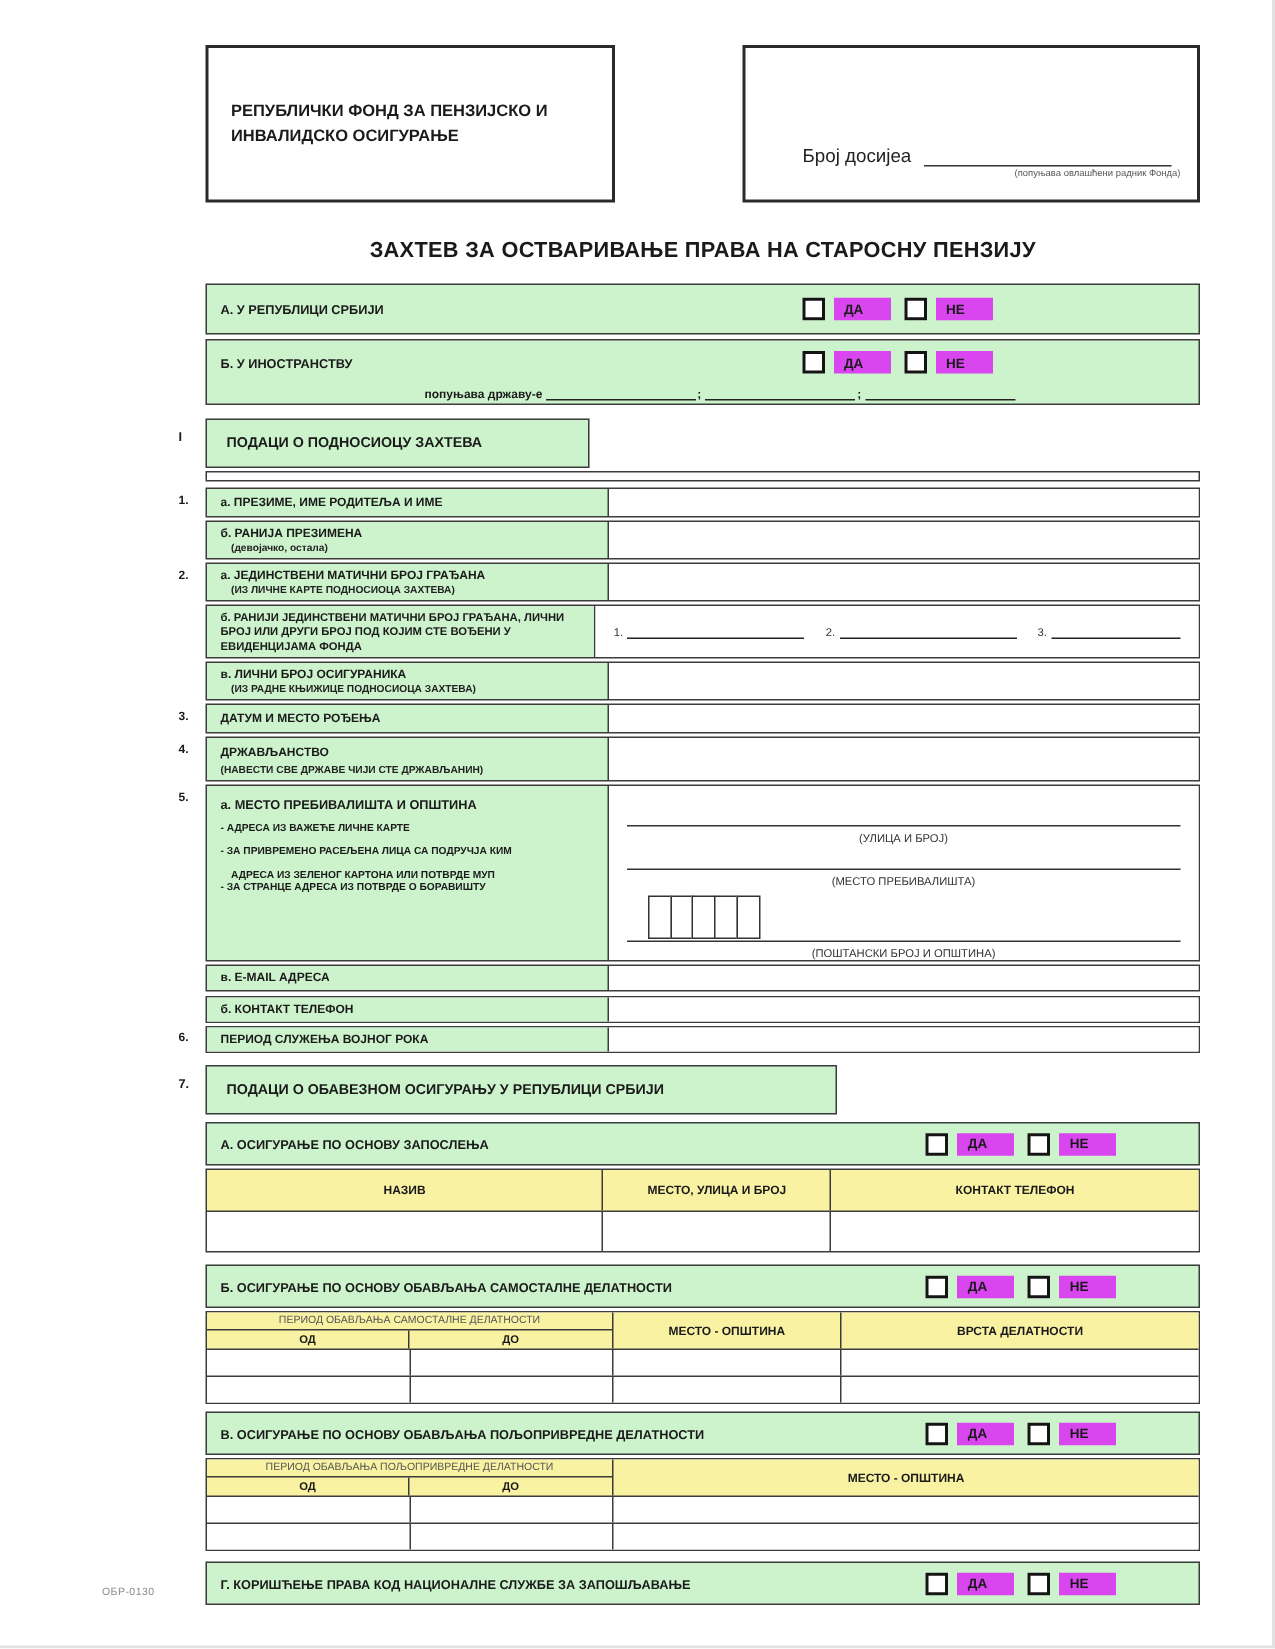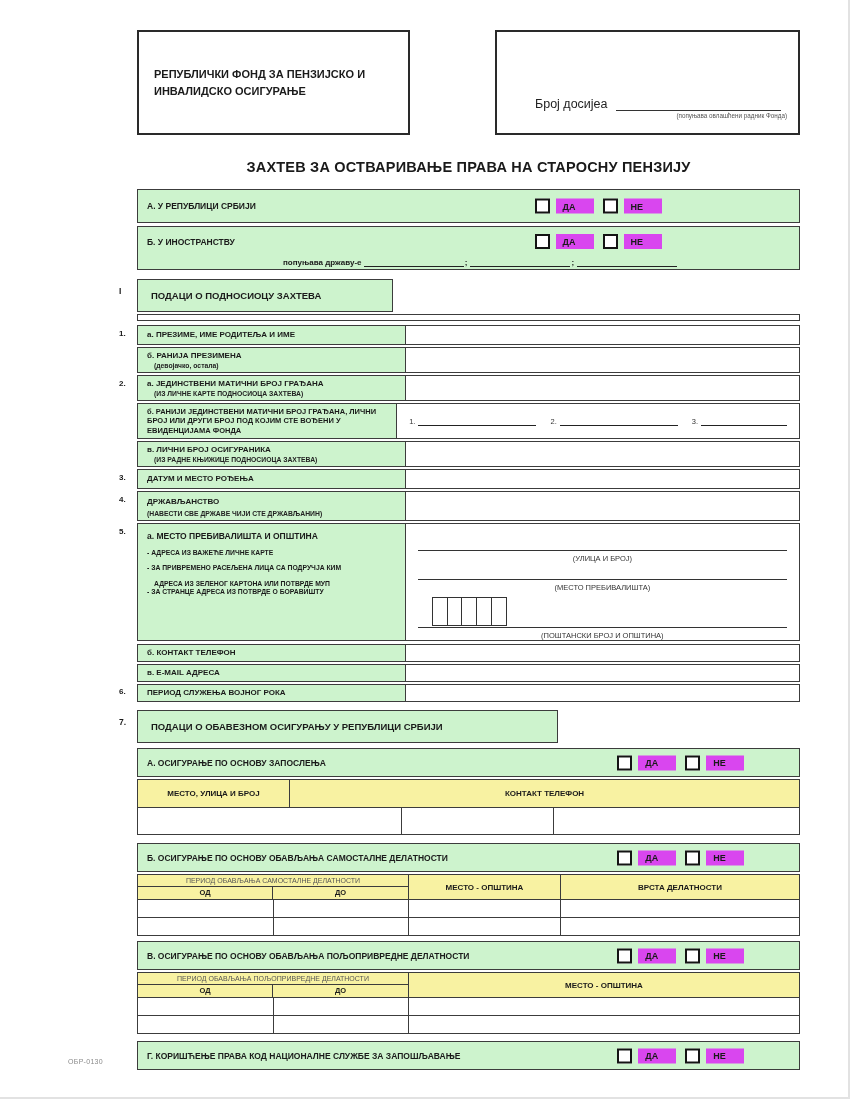--- a/index.html
+++ b/index.html
@@ -280,32 +280,32 @@
               <span class="pbox"></span>
               <span class="pbox"></span>
               <span class="pbox"></span>
             </div>
             <div class="flabel-line fl3"></div>
             <div class="fcap">(ПОШТАНСКИ БРОЈ И ОПШТИНА)</div>
           </div>
         </div>
       </div>
 
+      <div class="frow h18">
+        <div class="fbox">
+          <div class="lcell">
+              <div class="llabel">в. E-MAIL АДРЕСА</div>
+            </div>
+          <div class="vcell"></div>
+        </div>
+      </div>
       <div class="frow h18" style="margin-top:3px">
         <div class="fbox">
           <div class="lcell">
               <div class="llabel">б. КОНТАКТ ТЕЛЕФОН</div>
-            </div>
-          <div class="vcell"></div>
-        </div>
-      </div>
-      <div class="frow h18">
-        <div class="fbox">
-          <div class="lcell">
-              <div class="llabel">в. E-MAIL АДРЕСА</div>
             </div>
           <div class="vcell"></div>
         </div>
       </div>
       <div class="frow h18">
         <span class="fnum" style="top:3px">6.</span>
         <div class="fbox">
           <div class="lcell">
               <div class="llabel">ПЕРИОД СЛУЖЕЊА ВОЈНОГ РОКА</div>
             </div>
@@ -325,20 +325,21 @@
         <span class="optlabel">А. ОСИГУРАЊЕ ПО ОСНОВУ ЗАПОСЛЕЊА</span>
         <span class="cbg cb-bot">
           <span class="checkbox"></span>
           <span class="chip">ДА</span>
           <span class="checkbox"></span>
           <span class="chip">НЕ</span>
         </span>
       </div>
       <div class="instable">
         <div class="hrow">
+          <div class="hc ac1">НАЗИВ</div>
           <div class="hc ac2">МЕСТО, УЛИЦА И БРОЈ</div>
           <div class="hc ac3">КОНТАКТ ТЕЛЕФОН</div>
         </div>
         <div class="drow">
           <div class="dc ac1 dcr"></div>
           <div class="dc ac2 dcr"></div>
           <div class="dc ac3"></div>
         </div>
       </div>
       <div class="gap8"></div>

